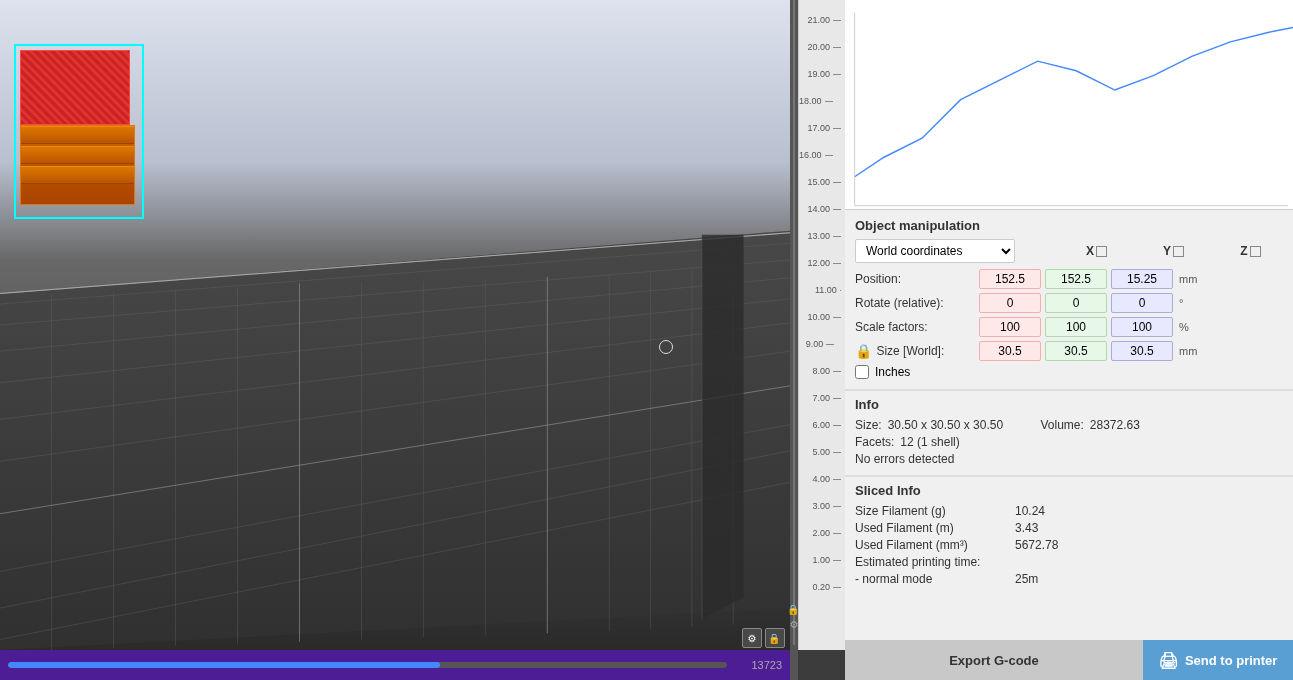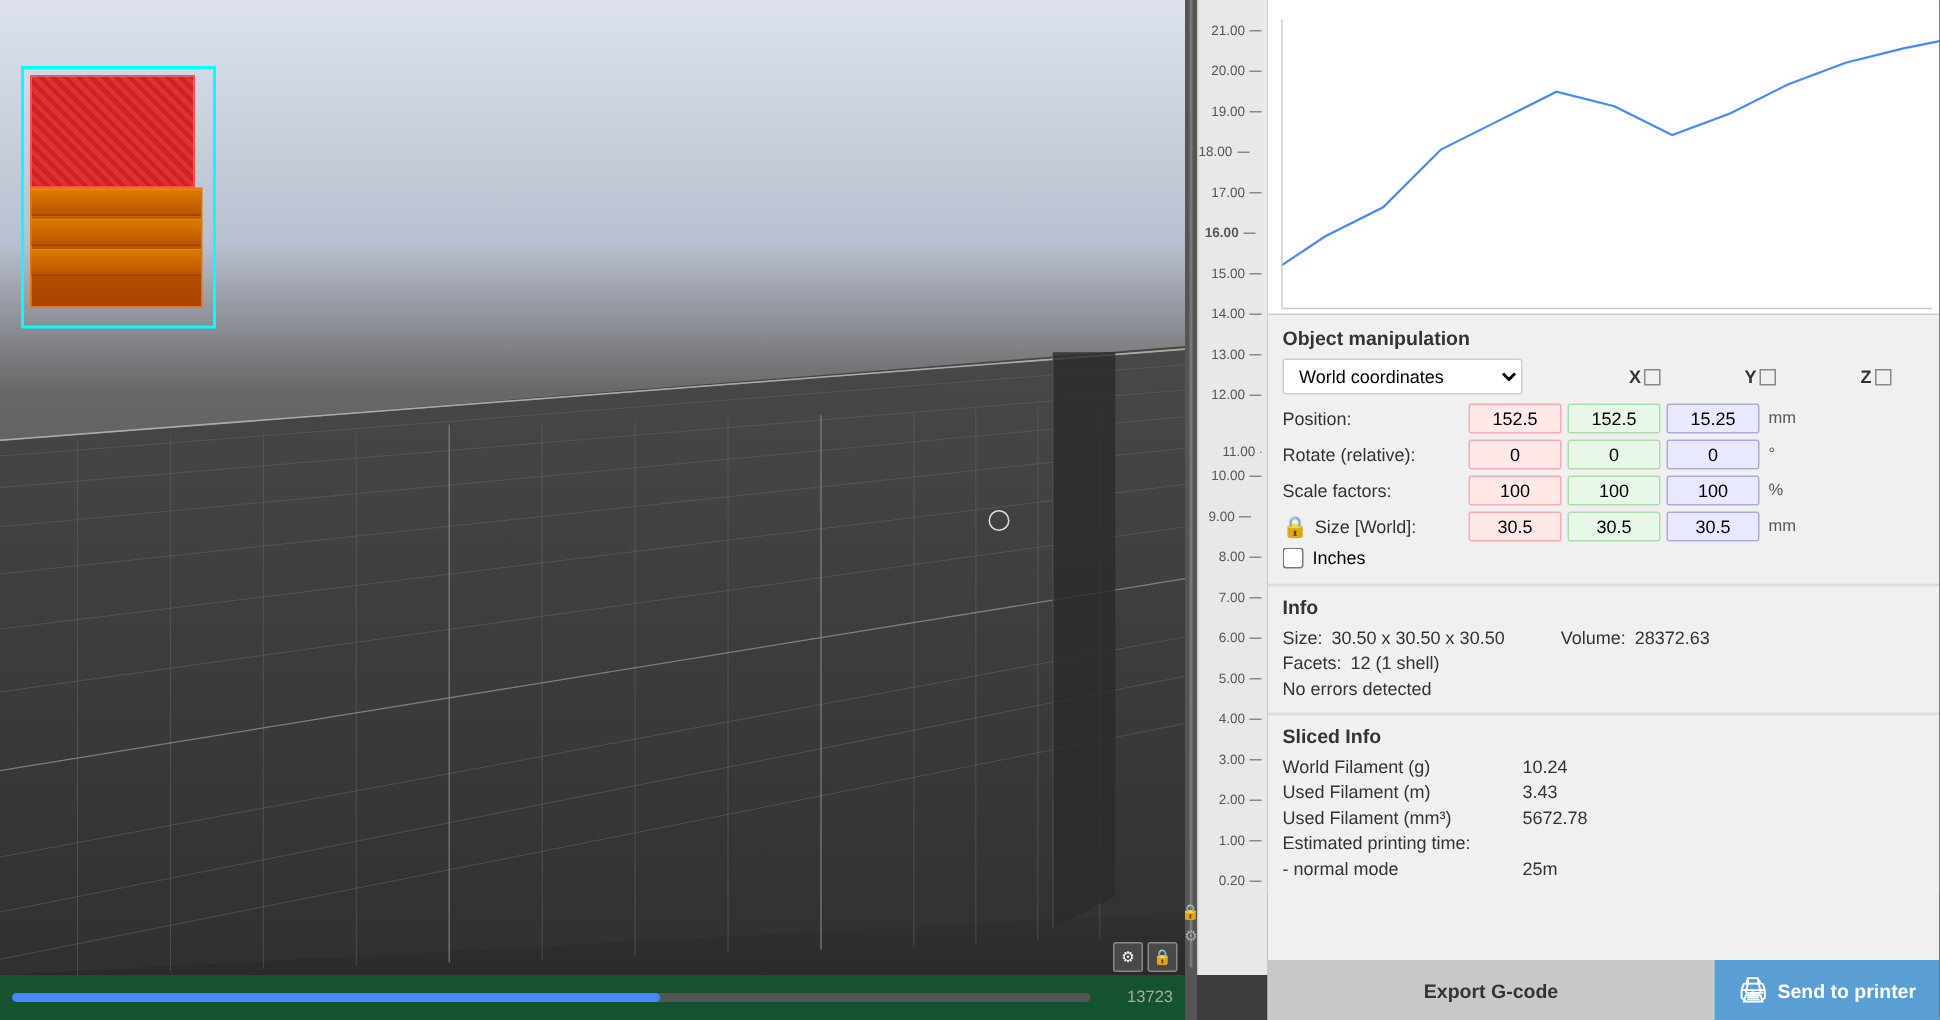--- a/index.html
+++ b/index.html
@@ -69,21 +69,21 @@
       height: 175px;
       border: 2px solid #00ffff;
       pointer-events: none;
     }
 
     
     .viewport-bottom {
       position: absolute;
       bottom: 0; left: 0; right: 0;
       height: 30px;
-      background: #14532d;
+      background: #4c1d95;
       display: flex;
       align-items: center;
       padding: 0 8px;
       gap: 14px;
     }
 
     .progress-bar-container {
       flex: 1;
       height: 6px;
       background: #555;
@@ -475,26 +475,26 @@
   </div>
 
   <div class="ruler-vertical" style="position:relative; width:47px; height:650px; background:#e8e8e8; border-left:1px solid #ccc; overflow:hidden; top:0; right:auto; left:auto; flex-shrink:0;">
     <div style="position:relative; width:100%; height:100%;">
 
     <div style="position: absolute; right: 0px; top: 15px; width: 100%; display: flex; align-items: center; justify-content: flex-end; font-size: 9px; color: rgb(85, 85, 85); padding-right: 4px;">21.00<span style="display: inline-block; width: 8px; height: 1px; background: rgb(136, 136, 136); margin-left: 3px;"></span></div>
         <div style="position: absolute; right: 0px; top: 42px; width: 100%; display: flex; align-items: center; justify-content: flex-end; font-size: 9px; color: rgb(85, 85, 85); padding-right: 4px;">20.00<span style="display: inline-block; width: 8px; height: 1px; background: rgb(136, 136, 136); margin-left: 3px;"></span></div>
         <div style="position: absolute; right: 0px; top: 69px; width: 100%; display: flex; align-items: center; justify-content: flex-end; font-size: 9px; color: rgb(85, 85, 85); padding-right: 4px;">19.00<span style="display: inline-block; width: 8px; height: 1px; background: rgb(136, 136, 136); margin-left: 3px;"></span></div>
         <div style="position: absolute; right: 0px; top: 96px; width: 100%; display: flex; align-items: center; justify-content: flex-start; font-size: 9px; color: rgb(85, 85, 85); padding-right: 6px;">18.00<span style="display: inline-block; width: 8px; height: 1px; background: rgb(136, 136, 136); margin-left: 3px;"></span></div>
         <div style="position: absolute; right: 0px; top: 123px; width: 100%; display: flex; align-items: center; justify-content: flex-end; font-size: 9px; color: rgb(85, 85, 85); padding-right: 4px;">17.00<span style="display: inline-block; width: 8px; height: 1px; background: rgb(136, 136, 136); margin-left: 3px;"></span></div>
-        <div style="position: absolute; right: 0px; top: 150px; width: 100%; display: flex; align-items: center; justify-content: center; font-size: 9px; color: rgb(85, 85, 85); padding-right: 4px; font-weight: bold;">16.00<span style="display: inline-block; width: 8px; height: 1px; background: rgb(136, 136, 136); margin-left: 3px;"></span></div>
+        <div style="position: absolute; right: 0px; top: 150px; width: 100%; display: flex; align-items: center; justify-content: flex-start; font-size: 9px; color: rgb(85, 85, 85); padding-right: 4px;">16.00<span style="display: inline-block; width: 8px; height: 1px; background: rgb(136, 136, 136); margin-left: 3px;"></span></div>
         <div style="position: absolute; right: 0px; top: 177px; width: 100%; display: flex; align-items: center; justify-content: flex-end; font-size: 9px; color: rgb(85, 85, 85); padding-right: 4px;">15.00<span style="display: inline-block; width: 8px; height: 1px; background: rgb(136, 136, 136); margin-left: 3px;"></span></div>
         <div style="position: absolute; right: 0px; top: 204px; width: 100%; display: flex; align-items: center; justify-content: flex-end; font-size: 9px; color: rgb(85, 85, 85); padding-right: 4px;">14.00<span style="display: inline-block; width: 8px; height: 1px; background: rgb(136, 136, 136); margin-left: 3px;"></span></div>
         <div style="position: absolute; right: 0px; top: 231px; width: 100%; display: flex; align-items: center; justify-content: flex-end; font-size: 9px; color: rgb(85, 85, 85); padding-right: 4px;">13.00<span style="display: inline-block; width: 8px; height: 1px; background: rgb(136, 136, 136); margin-left: 3px;"></span></div>
         <div style="position: absolute; right: 0px; top: 258px; width: 100%; display: flex; align-items: center; justify-content: flex-end; font-size: 9px; color: rgb(85, 85, 85); padding-right: 4px; margin-left: 28px;">12.00<span style="display: inline-block; width: 8px; height: 1px; background: rgb(136, 136, 136); margin-left: 3px;"></span></div>
-        <div style="position: absolute; right: 0px; top: 296px; width: 100%; display: flex; align-items: center; justify-content: flex-end; font-size: 9px; color: rgb(85, 85, 85); padding-right: 4px; padding-left: 16px;">11.00<span style="display: inline-block; width: 8px; height: 1px; background: rgb(136, 136, 136); margin-left: 3px;"></span></div>
+        <div style="position: absolute; right: 0px; top: 285px; width: 100%; display: flex; align-items: center; justify-content: flex-end; font-size: 9px; color: rgb(85, 85, 85); padding-right: 4px; padding-left: 16px;">11.00<span style="display: inline-block; width: 8px; height: 1px; background: rgb(136, 136, 136); margin-left: 3px;"></span></div>
         <div style="position: absolute; right: 0px; top: 312px; width: 100%; display: flex; align-items: center; justify-content: flex-end; font-size: 9px; color: rgb(85, 85, 85); padding-right: 4px;">10.00<span style="display: inline-block; width: 8px; height: 1px; background: rgb(136, 136, 136); margin-left: 3px;"></span></div>
         <div style="position: absolute; right: 0px; top: 339px; width: 100%; display: flex; align-items: center; justify-content: center; font-size: 9px; color: rgb(85, 85, 85); padding-right: 4px;">9.00<span style="display: inline-block; width: 8px; height: 1px; background: rgb(136, 136, 136); margin-left: 3px;"></span></div>
         <div style="position: absolute; right: 0px; top: 366px; width: 100%; display: flex; align-items: center; justify-content: flex-end; font-size: 9px; color: rgb(85, 85, 85); padding-right: 4px;">8.00<span style="display: inline-block; width: 8px; height: 1px; background: rgb(136, 136, 136); margin-left: 3px;"></span></div>
         <div style="position: absolute; right: 0px; top: 393px; width: 100%; display: flex; align-items: center; justify-content: flex-end; font-size: 9px; color: rgb(85, 85, 85); padding-right: 4px;">7.00<span style="display: inline-block; width: 8px; height: 1px; background: rgb(136, 136, 136); margin-left: 3px;"></span></div>
         <div style="position: absolute; right: 0px; top: 420px; width: 100%; display: flex; align-items: center; justify-content: flex-end; font-size: 9px; color: rgb(85, 85, 85); padding-right: 4px;">6.00<span style="display: inline-block; width: 8px; height: 1px; background: rgb(136, 136, 136); margin-left: 3px;"></span></div>
         <div style="position: absolute; right: 0px; top: 447px; width: 100%; display: flex; align-items: center; justify-content: flex-end; font-size: 9px; color: rgb(85, 85, 85); padding-right: 4px;">5.00<span style="display: inline-block; width: 8px; height: 1px; background: rgb(136, 136, 136); margin-left: 3px;"></span></div>
         <div style="position: absolute; right: 0px; top: 474px; width: 100%; display: flex; align-items: center; justify-content: flex-end; font-size: 9px; color: rgb(85, 85, 85); padding-right: 4px;">4.00<span style="display: inline-block; width: 8px; height: 1px; background: rgb(136, 136, 136); margin-left: 3px;"></span></div>
         <div style="position: absolute; right: 0px; top: 501px; width: 100%; display: flex; align-items: center; justify-content: flex-end; font-size: 9px; color: rgb(85, 85, 85); padding-right: 4px;">3.00<span style="display: inline-block; width: 8px; height: 1px; background: rgb(136, 136, 136); margin-left: 3px;"></span></div>
         <div style="position: absolute; right: 0px; top: 528px; width: 100%; display: flex; align-items: center; justify-content: flex-end; font-size: 9px; color: rgb(85, 85, 85); padding-right: 4px;">2.00<span style="display: inline-block; width: 8px; height: 1px; background: rgb(136, 136, 136); margin-left: 3px;"></span></div>
         <div style="position: absolute; right: 0px; top: 555px; width: 100%; display: flex; align-items: center; justify-content: flex-end; font-size: 9px; color: rgb(85, 85, 85); padding-right: 4px;">1.00<span style="display: inline-block; width: 8px; height: 1px; background: rgb(136, 136, 136); margin-left: 3px;"></span></div>
@@ -595,21 +595,21 @@
     <div class="info-row">
       <span class="info-value">No errors detected</span>
     </div>
   </div>
 
   <div class="divider"></div>
 
   <div class="sliced-section">
     <div class="section-title">Sliced Info</div>
     <div class="sliced-row">
-      <span class="sliced-label">World Filament (g)</span>
+      <span class="sliced-label">Size Filament (g)</span>
       <span class="sliced-value">10.24</span>
     </div>
     <div class="sliced-row">
       <span class="sliced-label">Used Filament (m)</span>
       <span class="sliced-value">3.43</span>
     </div>
     <div class="sliced-row">
       <span class="sliced-label">Used Filament (mm³)</span>
       <span class="sliced-value">5672.78</span>
     </div>

